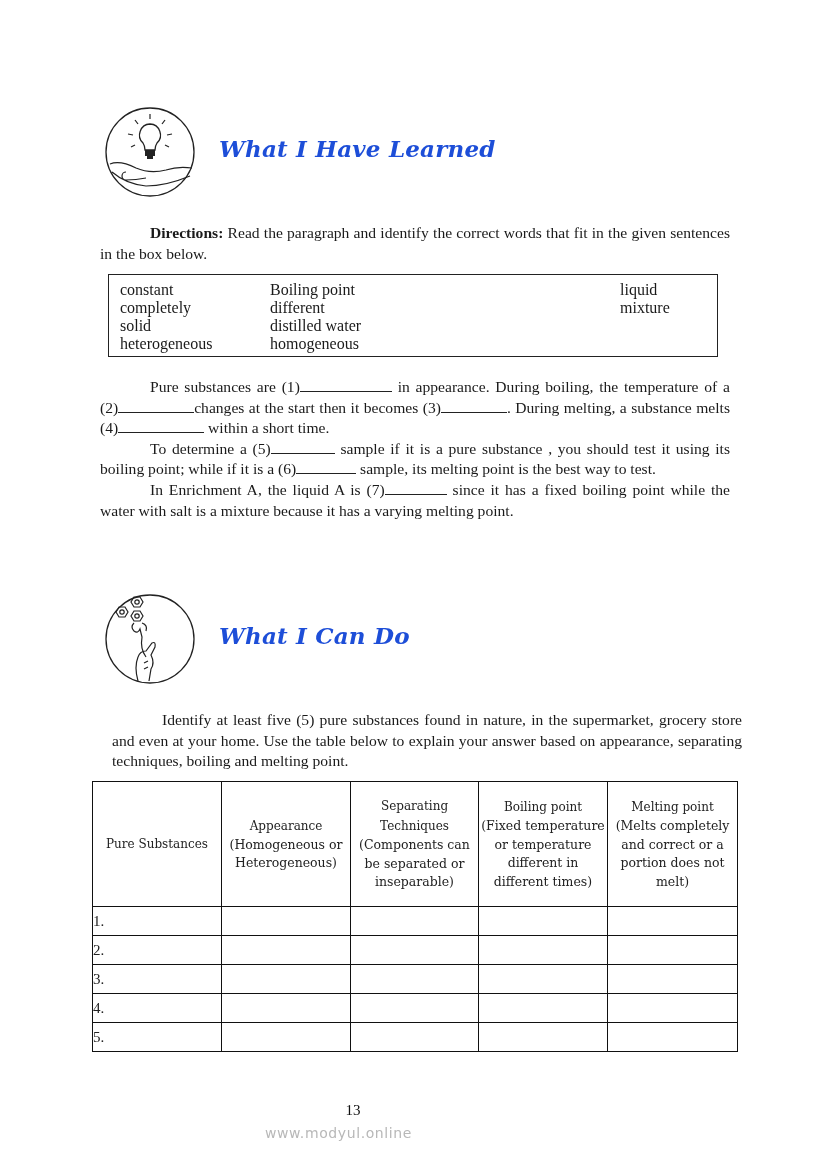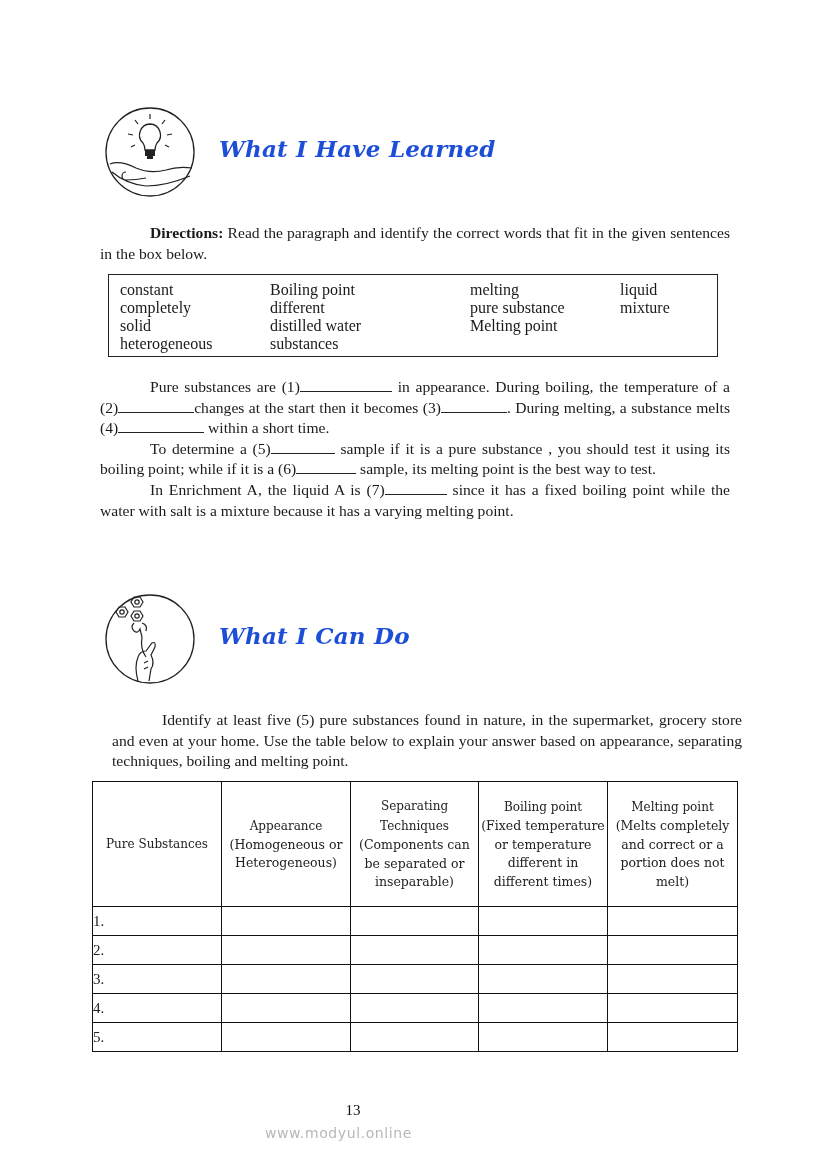--- a/index.html
+++ b/index.html
@@ -75,26 +75,21 @@
   <div class="wb-col" style="left:11px;">
     <div>constant</div>
     <div>completely</div>
     <div>solid</div>
     <div>heterogeneous</div>
   </div>
   <div class="wb-col" style="left:161px;">
     <div>Boiling point</div>
     <div>different</div>
     <div>distilled water</div>
-    <div>substances</div>
-  </div>
-  <div class="wb-col" style="left:361px;">
-    <div>melting</div>
-    <div>pure substance</div>
-    <div>Melting point</div>
+    <div>homogeneous</div>
   </div>
   <div class="wb-col" style="left:511px;">
     <div>liquid</div>
     <div>mixture</div>
   </div>
 </div>
 
 <div class="para" style="top:377px;">
   <p><span>Pure substances are (1)</span><span class="blank" style="width:92px"></span><span> in appearance. During boiling, the temperature of a (2)</span><span class="blank" style="width:76px"></span><span>changes at the start then it becomes (3)</span><span class="blank" style="width:66px"></span><span>. During melting, a substance melts (4)</span><span class="blank" style="width:86px"></span><span> within a short time.</span></p>
   <p><span>To determine a (5)</span><span class="blank" style="width:64px"></span><span> sample if it is a pure substance , you should test it using its boiling point; while if it is a (6)</span><span class="blank" style="width:60px"></span><span> sample, its melting point is the best way to test.</span></p>

